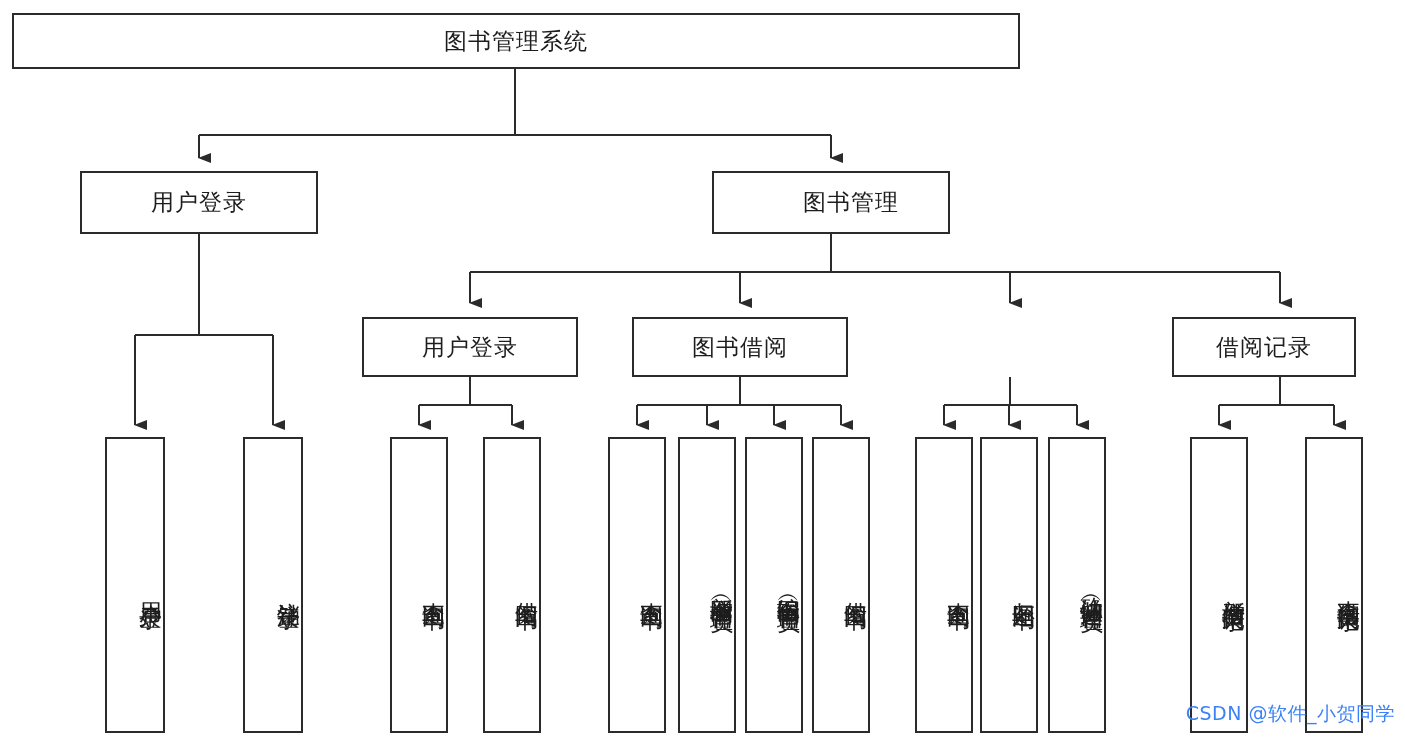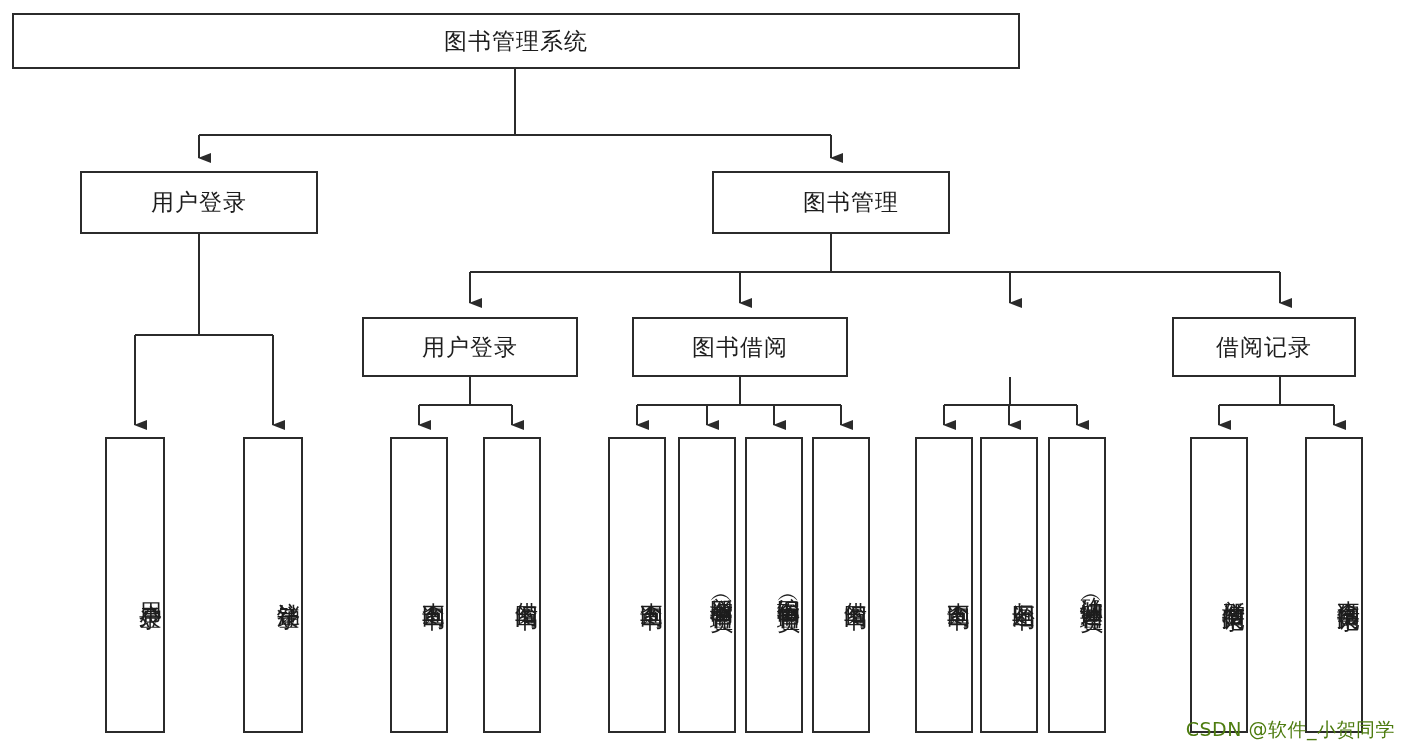--- a/index.html
+++ b/index.html
@@ -43,23 +43,23 @@
     text-orientation:upright;
     align-items:flex-start;
     justify-content:center;
     padding-top:6px;
   }
   .node .lbl{ display:block; white-space:pre; }
   .node.vert .lbl{ white-space:normal; }
   #watermark{
     position:absolute;
     right:10px;
-    bottom:4px;
+    bottom:20px;
     font-size:19px;
-    color:#4d7c0f;
+    color:#3b82f6;
     letter-spacing:0.5px;
     white-space:nowrap;
   }
 </style>
 </head>
 <body>
 
 <div id="stage">
 
   <svg id="wires" viewBox="0 0 1405 747" width="1405" height="747" aria-hidden="true">

